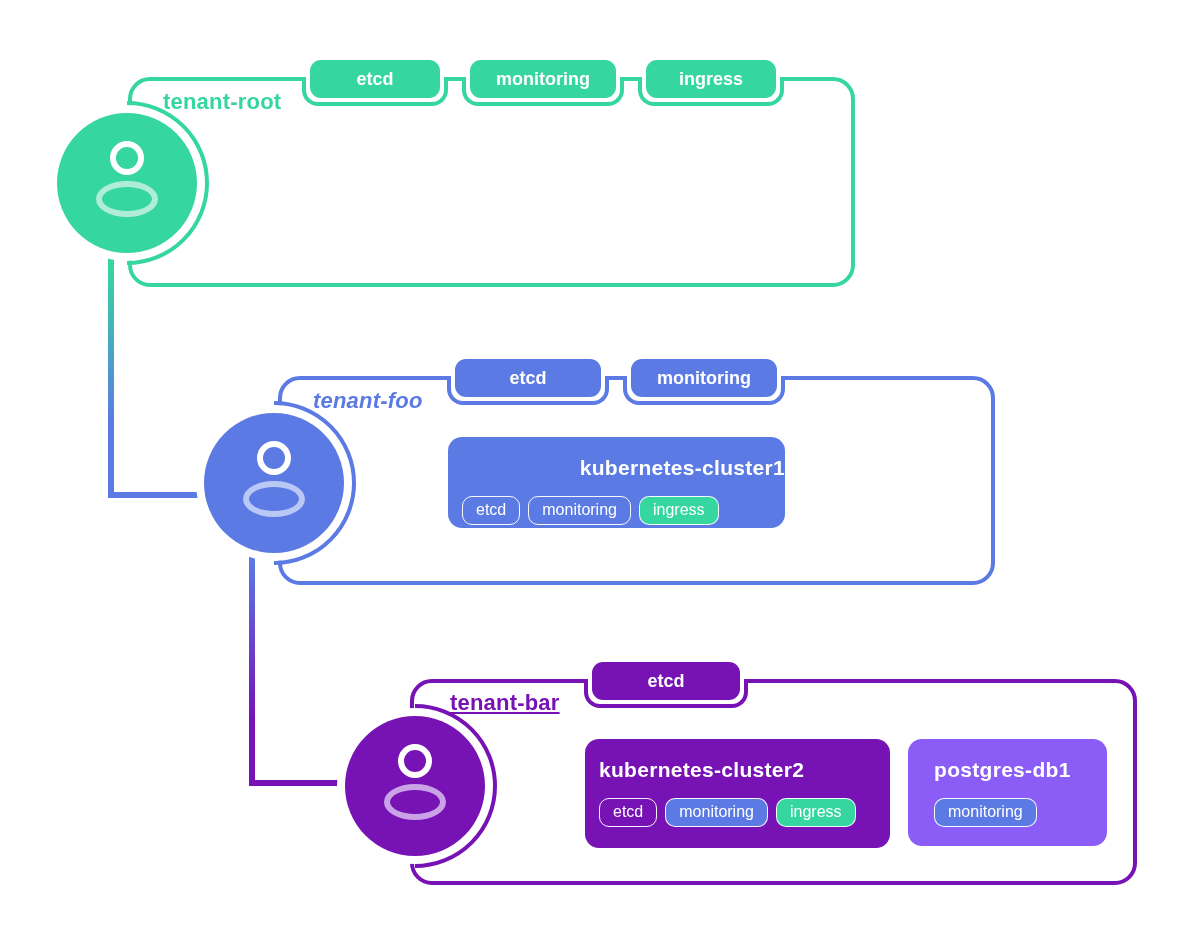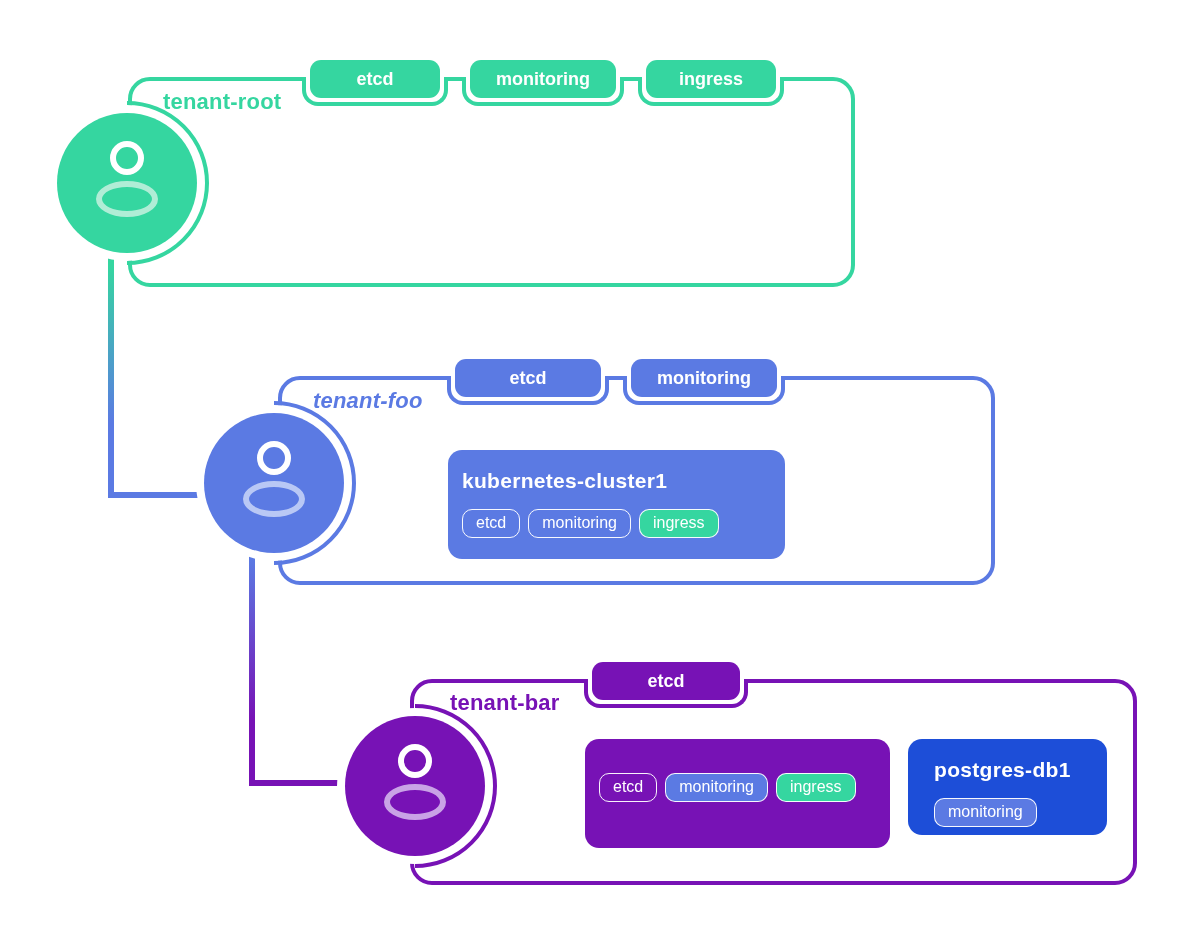--- a/index.html
+++ b/index.html
@@ -23,21 +23,21 @@
   .box{position:absolute;z-index:4;box-sizing:border-box;
        border:4px solid var(--c);border-radius:22px;background:transparent;}
   .t-root .box{left:128px;top:77px;width:727px;height:210px;}
   .t-foo  .box{left:278px;top:376px;width:717px;height:209px;}
   .t-bar  .box{left:410px;top:679px;width:727px;height:206px;}
 
   
   .label{position:absolute;z-index:6;font-weight:700;font-size:22px;color:var(--c);letter-spacing:.2px;}
   .t-root .label{left:163px;top:89px;}
   .t-foo  .label{left:313px;top:388px;font-style:italic;}
-  .t-bar  .label{left:450px;top:690px;}
+  .t-bar  .label{left:450px;top:690px;text-decoration:underline;}
 
   
   .tags{position:absolute;z-index:6;display:flex;gap:30px;}
   .t-root .tags{left:310px;top:60px;}
   .t-foo  .tags{left:455px;top:359px;}
   .t-bar  .tags{left:592px;top:662px;}
   .tag{position:relative;box-sizing:border-box;height:38px;line-height:38px;min-width:130px;
        padding:0 26px;text-align:center;border-radius:11px;background:var(--c);
        color:#fff;font-weight:700;font-size:18px;box-shadow:0 0 0 4px #fff;}
   .t-foo .tag{min-width:146px;}
@@ -60,23 +60,23 @@
   .ringwrap{position:absolute;z-index:9;width:92px;height:180px;overflow:hidden;}
   .t-root .ringwrap{left:127px;top:93px;}
   .t-foo  .ringwrap{left:274px;top:393px;}
   .t-bar  .ringwrap{left:415px;top:696px;}
   .ring{position:absolute;left:-82px;top:8px;width:164px;height:164px;box-sizing:border-box;
         border:4px solid var(--c);border-radius:50%;}
 
   
   .wbox{position:absolute;z-index:5;box-sizing:border-box;border-radius:14px;
         padding:18px 0 0 14px;color:#fff;}
-  .w-k1{left:448px;top:450px;width:337px;height:109px;background:#5b7ae3;}
+  .w-k1{left:448px;top:437px;width:337px;height:91px;background:#5b7ae3;text-align:right;}
   .w-k2{left:585px;top:739px;width:305px;height:109px;background:#7712b5;}
-  .w-db{left:908px;top:739px;width:199px;height:96px;background:#1d4ed8;padding-left:26px;}
+  .w-db{left:908px;top:739px;width:199px;height:107px;background:#8b5cf6;padding-left:26px;}
   .wtitle{font-weight:700;font-size:21px;letter-spacing:.3px;line-height:25px;}
   .pills{display:flex;gap:8px;margin-top:16px;}
   .pill{box-sizing:border-box;height:29px;line-height:26px;padding:0 13px;border-radius:10px;
         border:1.5px solid rgba(255,255,255,.95);font-size:16px;color:#fff;white-space:nowrap;}
   .pill--green{background:#35d6a0;}
   .pill--blue{background:#5b7ae3;}
 </style>
 </head>
 <body>
 
@@ -128,20 +128,21 @@
       </div>
   </section>
 
   <section class="tenant t-bar">
     <div class="box"></div>
     <div class="label">tenant-bar</div>
     <div class="tags">
       <div class="tag">etcd</div>
     </div>
     <div class="wbox w-k2">
+      <div class="wtitle">kubernetes-cluster2</div>
       <div class="pills">
         <span class="pill">etcd</span>
         <span class="pill pill--blue">monitoring</span>
         <span class="pill pill--green">ingress</span>
       </div>
     </div>
     <div class="wbox w-db">
       <div class="wtitle">postgres-db1</div>
       <div class="pills">
         <span class="pill pill--blue">monitoring</span>

